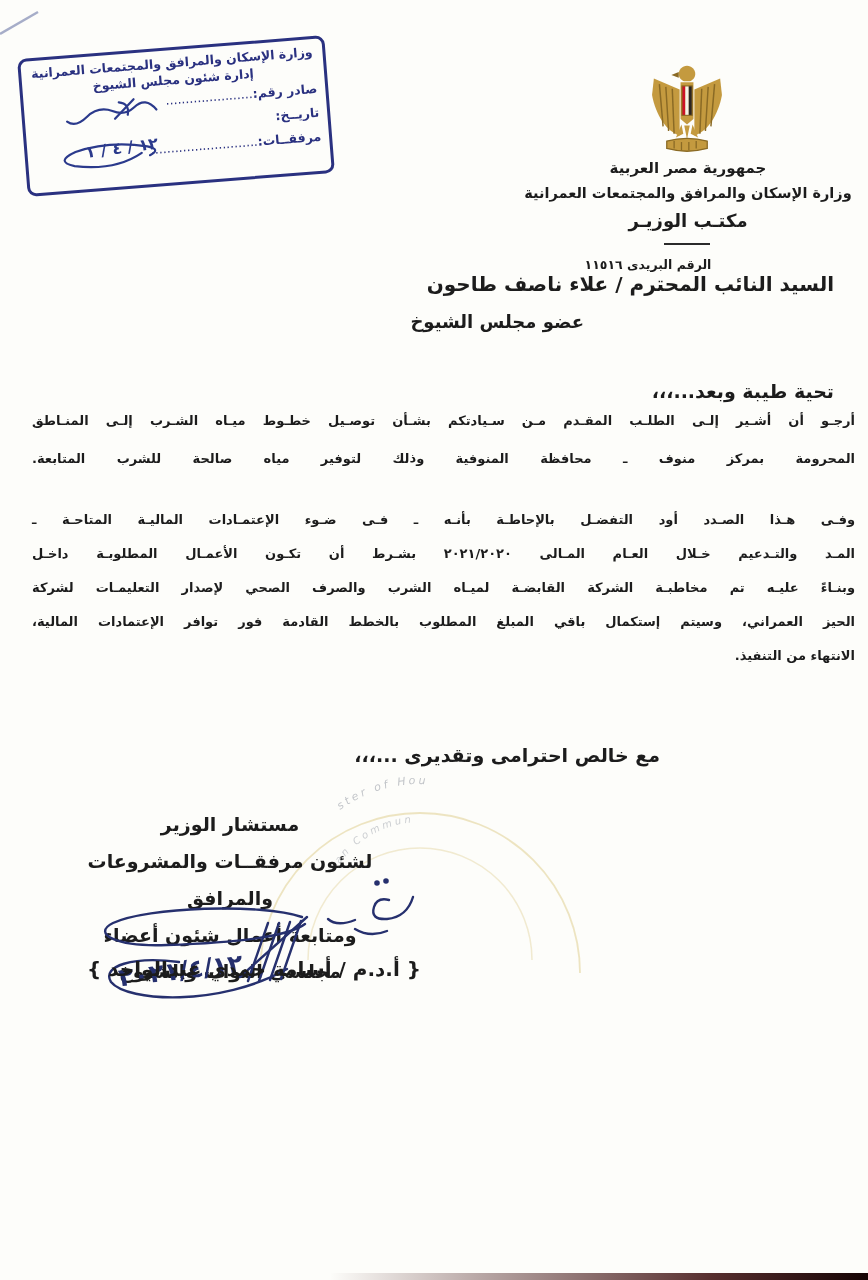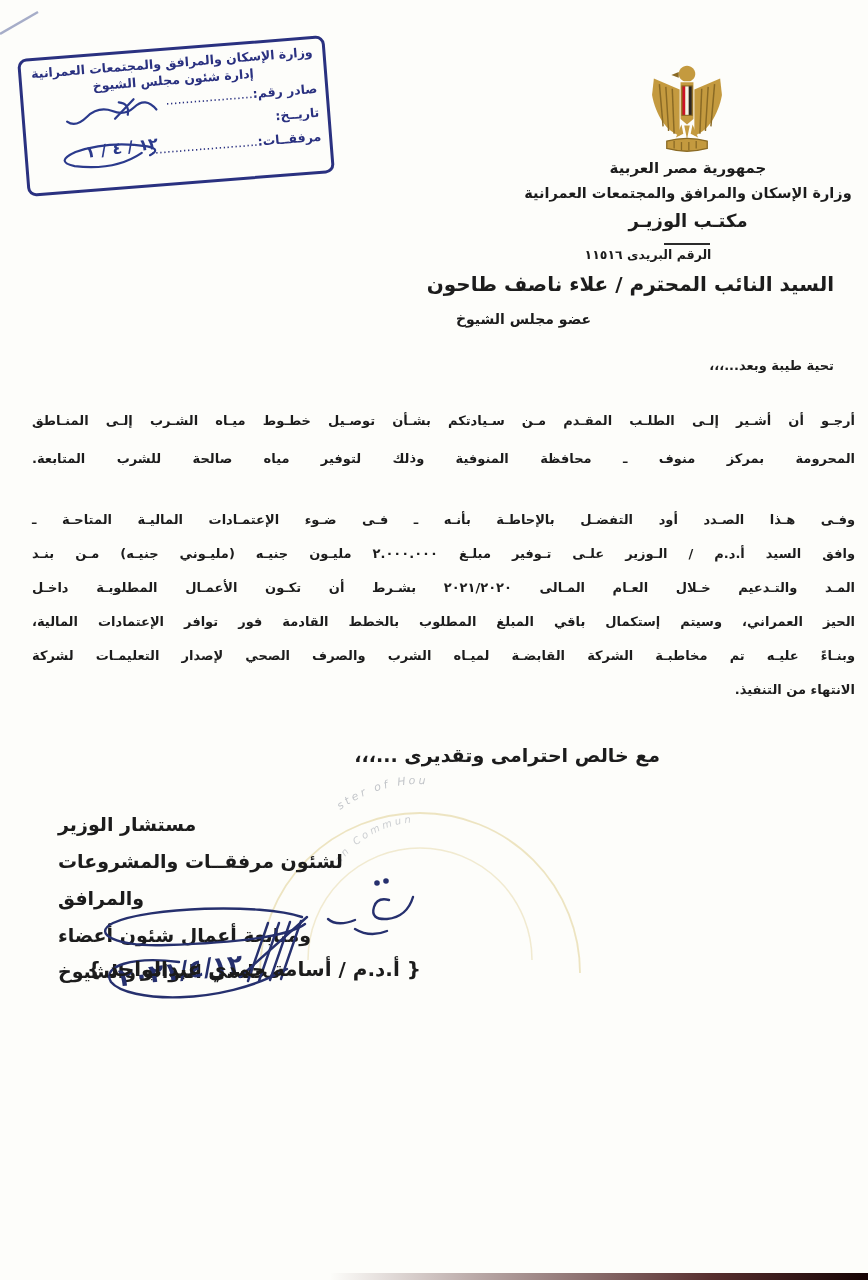--- a/index.html
+++ b/index.html
@@ -25,36 +25,36 @@
     transform:rotate(-3deg);letter-spacing:4px;font-weight:bold;
   }
   .corner-mark{position:absolute;left:0;top:0;}
   
   .emblem{position:absolute;left:641px;top:58px;}
   .hdr{position:absolute;left:505px;top:156px;width:366px;text-align:center;font-weight:bold;}
   .hdr .country{font-size:15px;line-height:24px;}
   .hdr .ministry{font-size:14.5px;line-height:26px;}
   .hdr .office{font-size:18px;line-height:30px;letter-spacing:1px;}
   .hdr-divider{position:absolute;left:664px;top:243px;width:46px;height:2px;background:#2b2b2b;}
-  .postal{position:absolute;left:560px;top:247px;width:176px;text-align:center;font-size:12.5px;font-weight:bold;}
+  .postal{position:absolute;left:560px;top:257px;width:176px;text-align:center;font-size:12.5px;font-weight:bold;}
   
   .recipient1{position:absolute;right:34px;top:272px;font-size:20px;font-weight:bold;text-align:right;}
-  .recipient2{position:absolute;right:277px;top:311px;font-size:14px;font-weight:bold;}
-  .salutation{position:absolute;right:34px;top:358px;font-size:13px;font-weight:bold;}
+  .recipient2{position:absolute;right:284px;top:311px;font-size:18px;font-weight:bold;}
+  .salutation{position:absolute;right:34px;top:380px;font-size:19px;font-weight:bold;}
   .para{position:absolute;right:13px;left:32px;font-weight:bold;font-size:13px;}
   .para .jline{text-align:justify;text-align-last:justify;text-justify:inter-word;height:38px;line-height:30px;overflow:visible;}
   .para2 .jline{height:34px;line-height:28px;}
   .para .last{text-align:right;text-align-last:right;}
   .p1{top:406px;}
   .p2{top:506px;}
   .closing{position:absolute;right:208px;top:744px;font-size:19px;font-weight:bold;}
   
   .watermark{position:absolute;left:238px;top:738px;pointer-events:none;}
   
-  .signblock{position:absolute;left:58px;top:806px;width:344px;text-align:left;font-weight:bold;}
+  .signblock{position:absolute;left:58px;top:806px;width:344px;text-align:center;font-weight:bold;}
   .signblock .t1{font-size:19px;line-height:37px;}
   .signblock .t2{font-size:19px;line-height:37px;}
   .signblock .t3{font-size:19px;line-height:36px;}
   .signblock .t4{font-size:19px;line-height:36px;}
   .signature-svg{position:absolute;left:55px;top:855px;pointer-events:none;}
   .hand-date2{
     position:absolute;left:118px;top:956px;font-size:25px;color:#26306e;
     transform:rotate(-7deg);letter-spacing:5px;font-weight:bold;direction:ltr;
   }
   .name-line{position:absolute;left:55px;top:957px;width:398px;text-align:center;font-size:20px;font-weight:bold;}
@@ -138,24 +138,23 @@
   <div class="recipient2">عضو مجلس الشيوخ</div>
   <div class="salutation">تحية طيبة وبعد...،،،</div>
 
   <div class="para p1">
     <div class="jline">أرجـو أن أشـير إلـى الطلـب المقـدم مـن سـيادتكم بشـأن توصـيل خطـوط ميـاه الشـرب إلـى المنـاطق</div>
     <div class="jline">المحرومة بمركز منوف  ـ  محافظة المنوفية وذلك لتوفير مياه صالحة للشرب المتابعة.</div>
   </div>
 
   <div class="para para2 p2">
     <div class="jline">وفـى هـذا الصـدد أود التفضـل بالإحاطـة بأنـه ـ فـى ضـوء الإعتمـادات الماليـة المتاحـة ـ</div>
-    <div class="jline">وافق السيد أ.د.م / الـوزير علـى تـوفير مبلـغ ٢.٠٠٠.٠٠٠ مليـون جنيـه (مليـوني جنيـه) مـن بنـد</div>
     <div class="jline">المـد والتـدعيم خـلال العـام المـالى ٢٠٢١/٢٠٢٠ بشـرط أن تكـون الأعمـال المطلوبـة داخـل</div>
+    <div class="jline">وبنـاءً عليـه تم مخاطبـة الشركة القابضـة لميـاه الشرب والصرف الصحي لإصدار التعليمـات لشركة</div>
     <div class="jline">الحيز العمراني، وسيتم إستكمال باقي المبلغ المطلوب بالخطط القادمة فور توافر الإعتمادات المالية،</div>
-    <div class="jline">وبنـاءً عليـه تم مخاطبـة الشركة القابضـة لميـاه الشرب والصرف الصحي لإصدار التعليمـات لشركة</div>
     <div class="jline last">الانتهاء من التنفيذ.</div>
   </div>
 
   <div class="closing">مع خالص احترامى وتقديرى ...،،،</div>
 
   <svg class="watermark" width="380" height="300" viewBox="0 0 380 300">
     <g fill="none">
       <path d="M22,235 A160,160 0 1 1 342,235" stroke="#e3d39b" stroke-width="1.8" opacity="0.6"></path>
       <path d="M70,222 A112,112 0 1 1 294,222" stroke="#e6d8a6" stroke-width="1.5" opacity="0.5"></path>
       <defs>

